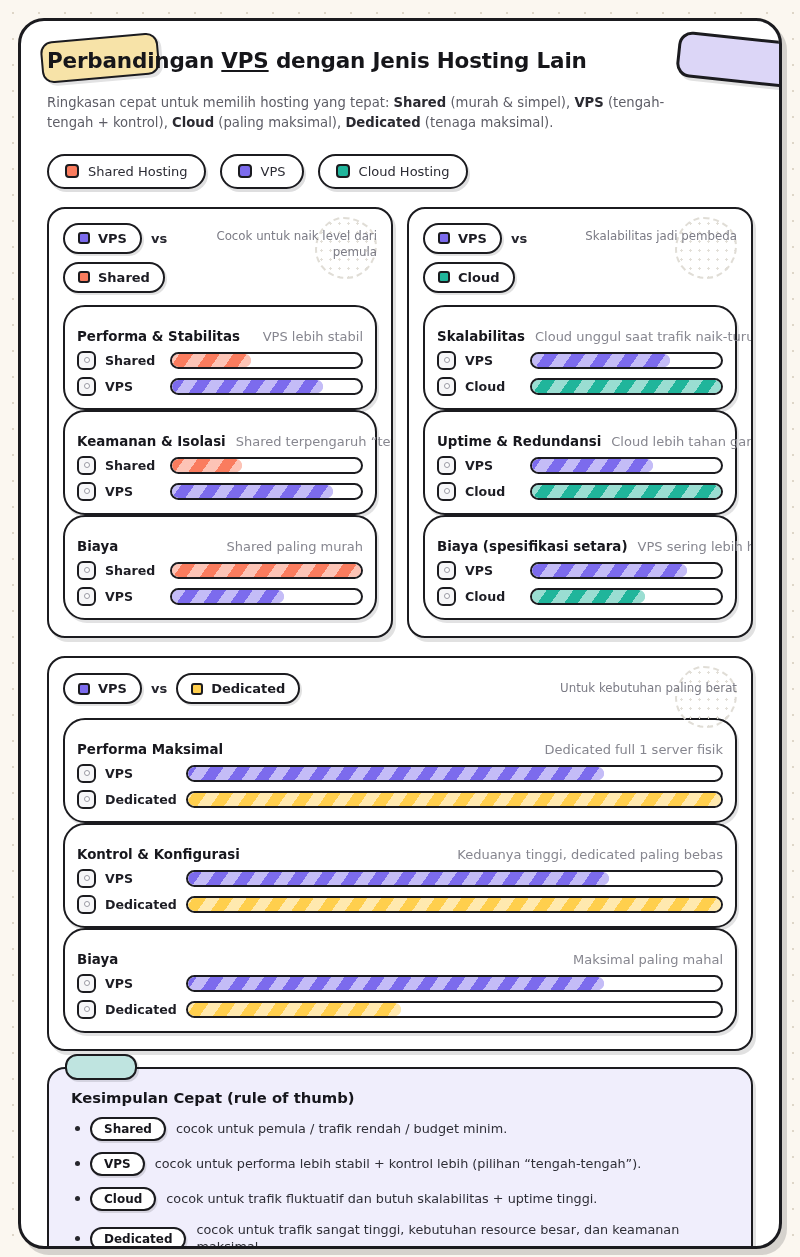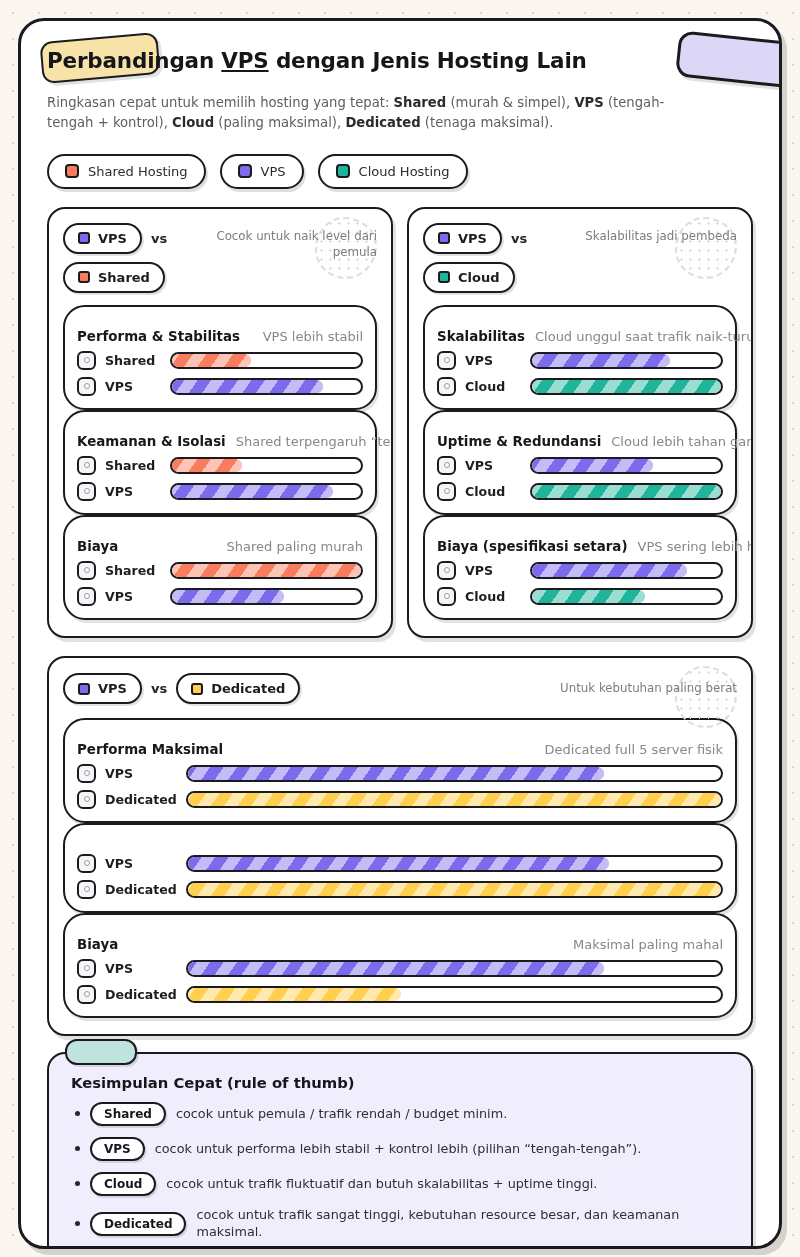--- a/index.html
+++ b/index.html
@@ -567,21 +567,21 @@
             <span class="pill">
               <span class="swatch" style="background: rgb(255, 207, 77);"></span>
               <span>Dedicated</span>
             </span>
           </div>
           <div class="vs-note">Untuk kebutuhan paling berat</div>
         </div>
         <div class="metric">
           <div class="metric-head">
             <div class="metric-title">Performa Maksimal</div>
-            <div class="metric-note">Dedicated full 5 server fisik</div>
+            <div class="metric-note">Dedicated full 1 server fisik</div>
           </div>
           <div class="bar-row">
             <span class="radio">
               <i></i>
             </span>
             <span class="bar-name w-wide">VPS</span>
             <div class="track">
               <div class="fill" style="width: 78%; background: rgb(124, 107, 237);"></div>
             </div>
           </div>
@@ -589,20 +589,24 @@
             <span class="radio">
               <i></i>
             </span>
             <span class="bar-name w-wide">Dedicated</span>
             <div class="track">
               <div class="fill" style="width: 100%; background: rgb(255, 207, 77);"></div>
             </div>
           </div>
         </div>
         <div class="metric">
+          <div class="metric-head">
+            <div class="metric-title">Kontrol &amp; Konfigurasi</div>
+            <div class="metric-note">Keduanya tinggi, dedicated paling bebas</div>
+          </div>
           <div class="bar-row">
             <span class="radio">
               <i></i>
             </span>
             <span class="bar-name w-wide">VPS</span>
             <div class="track">
               <div class="fill" style="width: 79%; background: rgb(124, 107, 237);"></div>
             </div>
           </div>
           <div class="bar-row">

